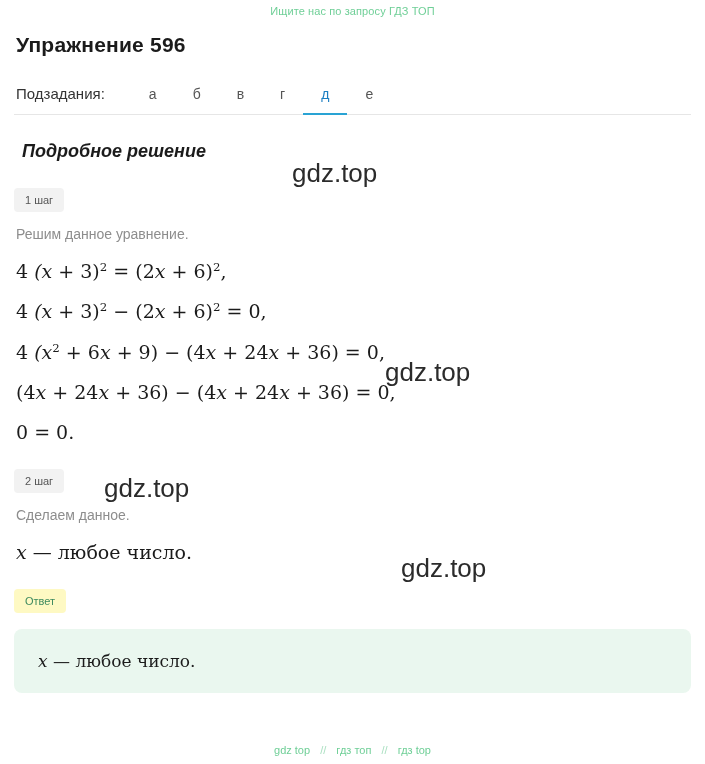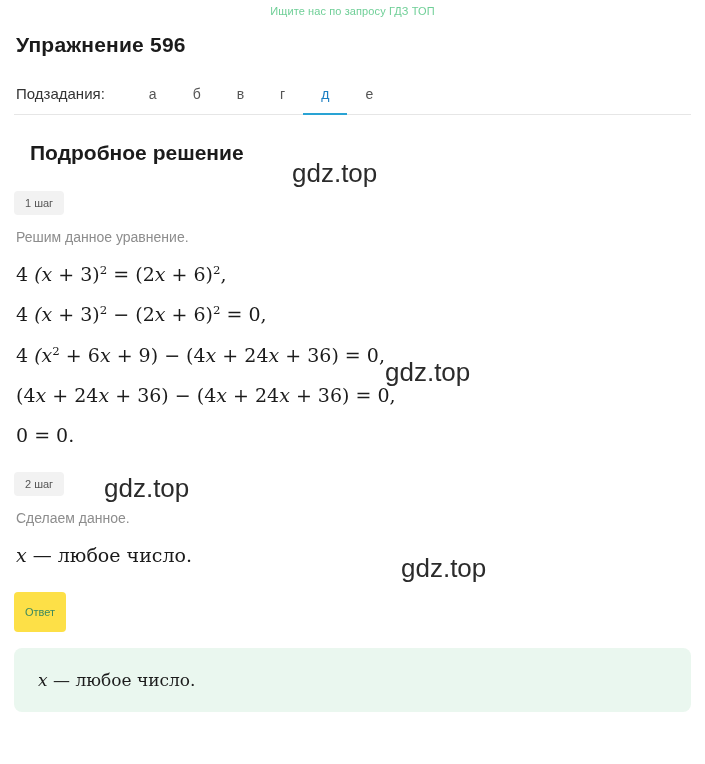--- a/index.html
+++ b/index.html
@@ -58,42 +58,43 @@
     padding: 0 18px 11px 18px;
     cursor: pointer;
     border-bottom: 2px solid transparent;
     margin-bottom: -1px;
   }
   .subtask-tab.active {
     color: #1b7ec2;
     border-bottom: 2px solid #29a3d4;
   }
   .section-heading {
-    font-size: 21px;
+    font-size: 18px;
     font-weight: bold;
     color: #1b1b1b;
-    margin: 26px 0 0 16px;
+    margin: 26px 0 0 8px;
+    font-style: italic;
   }
   .step-badge {
     display: inline-block;
     background: #f2f2f2;
     color: #555555;
     font-size: 11px;
     border-radius: 4px;
     padding: 6px 11px;
     margin-top: 26px;
     text-align: center;
   }
   .answer-badge {
     display: inline-block;
-    background: #fde047;
+    background: #fef9c3;
     color: #3d8a5f;
     font-size: 11px;
     border-radius: 4px;
-    padding: 14px 11px;
+    padding: 6px 11px;
     margin-top: 26px;
   }
   .step-text {
     font-size: 14px;
     color: #8d8d8d;
     margin: 14px 0 0 2px;
   }
   .math-line {
     font-family: "DejaVu Serif", serif;
     font-size: 19px;
@@ -209,14 +210,21 @@
       </div>
     </div>
 
   </div>
 
   <div class="wm wm1">gdz.top</div>
   <div class="wm wm2">gdz.top</div>
   <div class="wm wm3">gdz.top</div>
   <div class="wm wm4">gdz.top</div>
 
+  <div class="footer">
+    <span>gdz top</span>
+    <span class="sep">//</span>
+    <span>гдз топ</span>
+    <span class="sep">//</span>
+    <span>гдз top</span>
+  </div>
 
 </div>
 
 </body></html>

